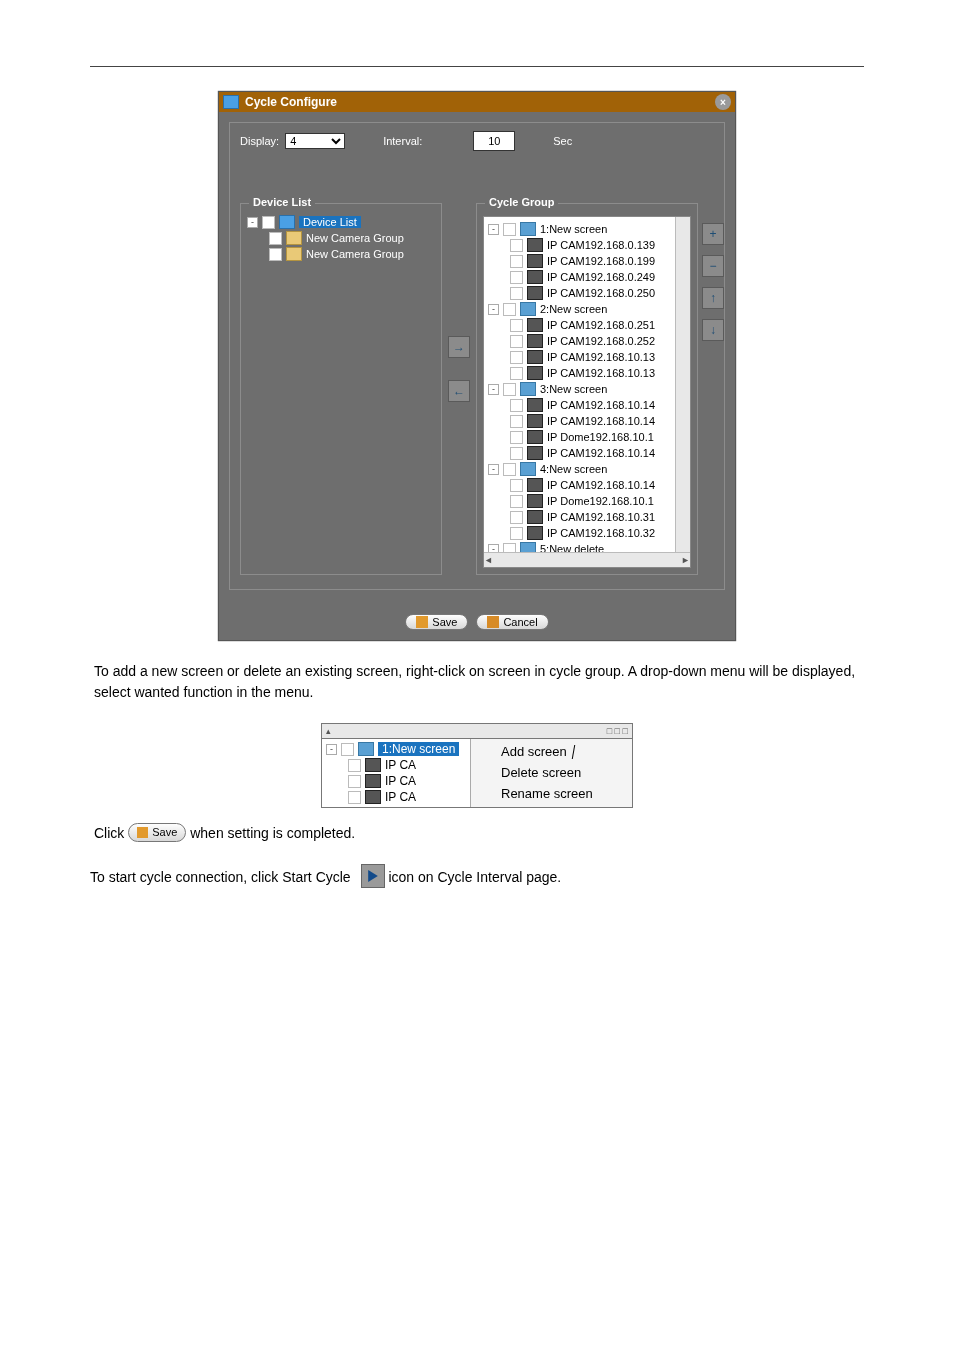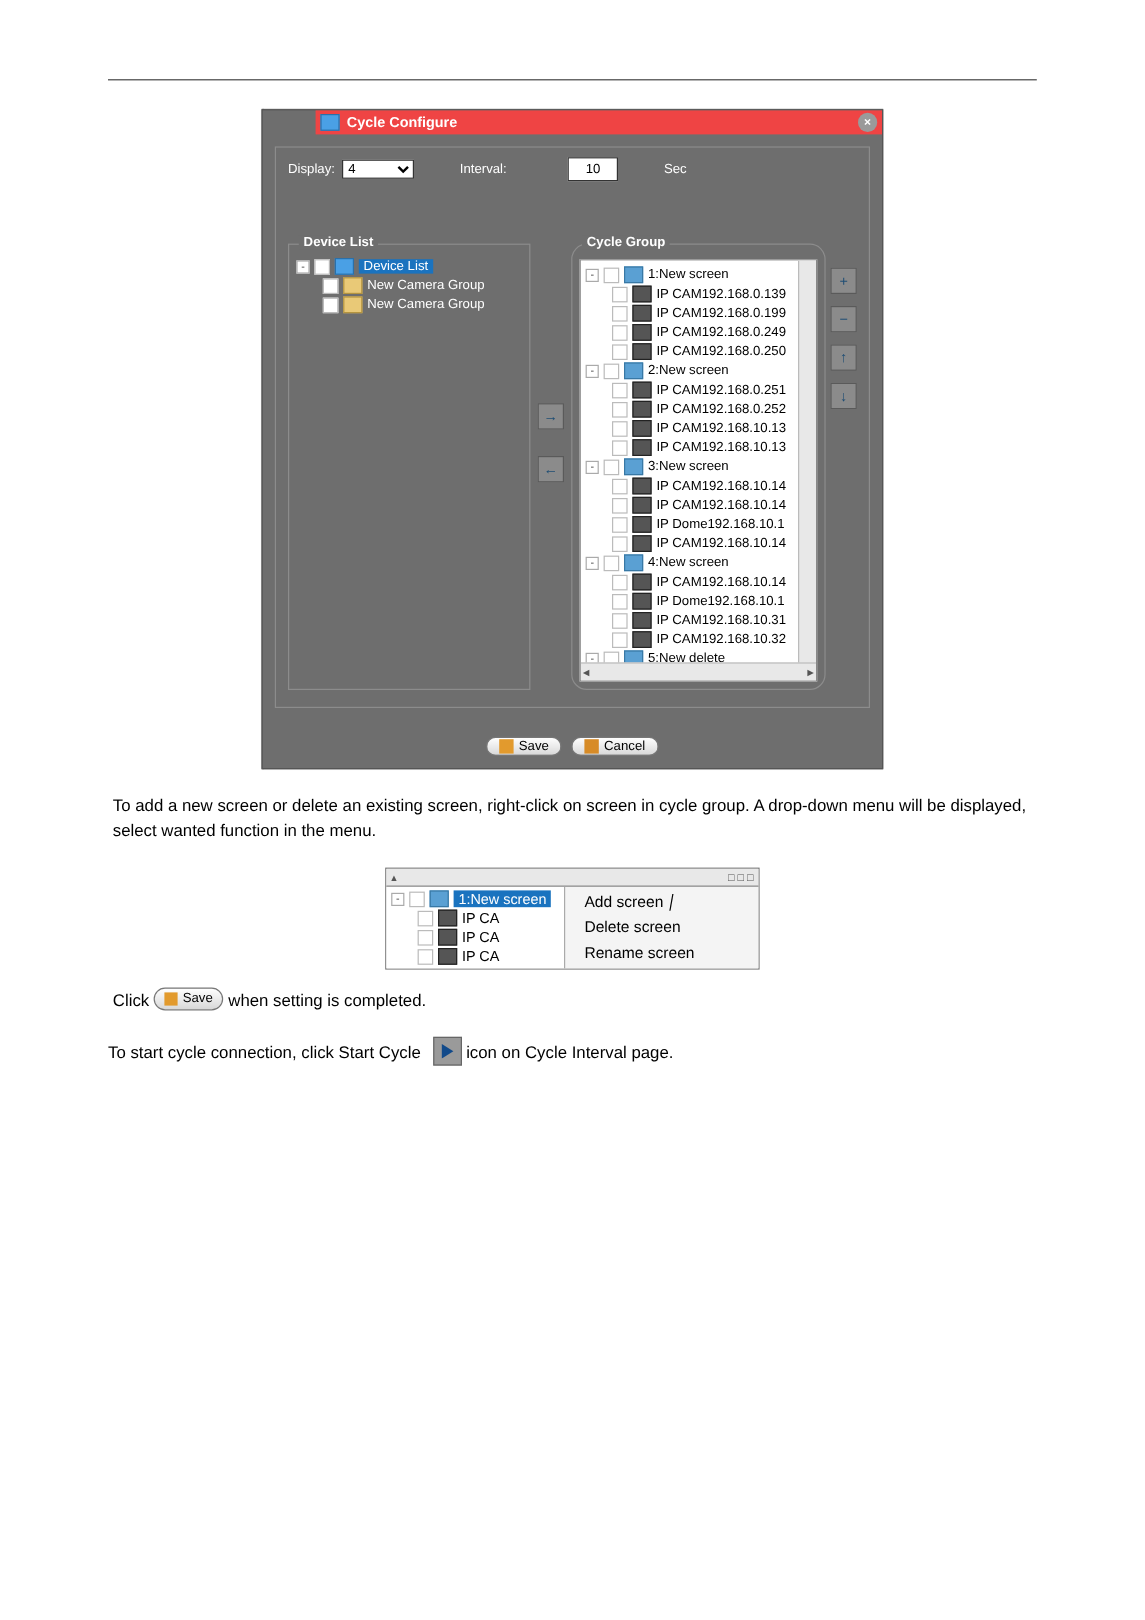--- a/index.html
+++ b/index.html
@@ -25,38 +25,37 @@
     width: 516px;
     margin: 0 auto;
     background: #6e6e6e;
     border: 1px solid #555;
     box-shadow: 0 0 1px #333;
   }
   .titlebar {
     display: flex;
     align-items: center;
     justify-content: space-between;
-    background: #ef4444;
+    background: #a16207;
     color: #fff;
     font-weight: bold;
     font-size: 12px;
     padding: 2px 4px;
-    margin-left: 44px;
   }
   .titlebar .left { display:flex; align-items:center; gap:6px; }
   .close-btn {
     width: 16px; height: 16px; border-radius: 50%;
     background: #9a9a9a; color:#fff; display:flex; align-items:center; justify-content:center;
     font-size:10px; font-weight:bold; cursor:pointer;
   }
   .inner {
     margin: 10px;
     border: 1px solid #8c8c8c;
     background: #6e6e6e;
-    padding: 8px 10px 14px 10px;
+    padding: 8px 0 14px 10px;
   }
   .row-top {
     display:flex; align-items:center; gap:6px; color:#fff; font-size:11px;
     margin-bottom: 12px;
   }
   .row-top select, .row-top input {
     background:#fff; border:1px solid #333; font-size:11px; height:16px;
   }
   .row-top select { width:60px; }
   .row-top input { width:36px; text-align:center;margin-left:45px; }
@@ -109,21 +108,20 @@
     width:20px; height:20px; background:#8b8b8b; border:1px solid #5a5a5a;
     display:flex; align-items:center; justify-content:center; color:#1e4d74;
     font-size:12px; cursor:pointer;
   }
   .side-btns {
     display:flex; flex-direction:column; gap:10px; align-self:flex-start;
     margin-top:60px;
   }
   .cycle-wrap {
     position:relative;
-    border-radius:13px;
   }
   .cycle-inner {
     position:absolute; top:12px; left:6px; right:6px; bottom:6px;
     background:#fff; border:1px solid #888;
     overflow:hidden;
   }
   .cycle-tree {
     color:#000; font-size:11px; padding:4px;
     height: 340px;
     overflow:hidden;
@@ -164,21 +162,21 @@
     height:14px; padding:0 4px; font-size:9px; color:#555;
   }
   .ctx-body { display:flex; }
   .ctx-left {
     flex:0 0 140px; background:#fff; padding:2px 4px;
   }
   .ctx-left .tree-node { color:#000; }
   .ctx-sel { background:#1a73bf; color:#fff; padding:0 4px; }
   .ctx-menu {
     flex:1; background:#f4f4f4; border-left:1px solid #aaa;
-    padding:2px 2px;
+    padding:2px 16px;
   }
   .ctx-item {
     padding:3px 14px; font-size:13px; color:#000; display:flex;
     align-items:center; gap:6px; cursor:pointer;
   }
   .cursor-icon {
     display:inline-block; width:10px; height:14px;
     border-left:1px solid #000;
     transform: skew(-10deg);
   }

